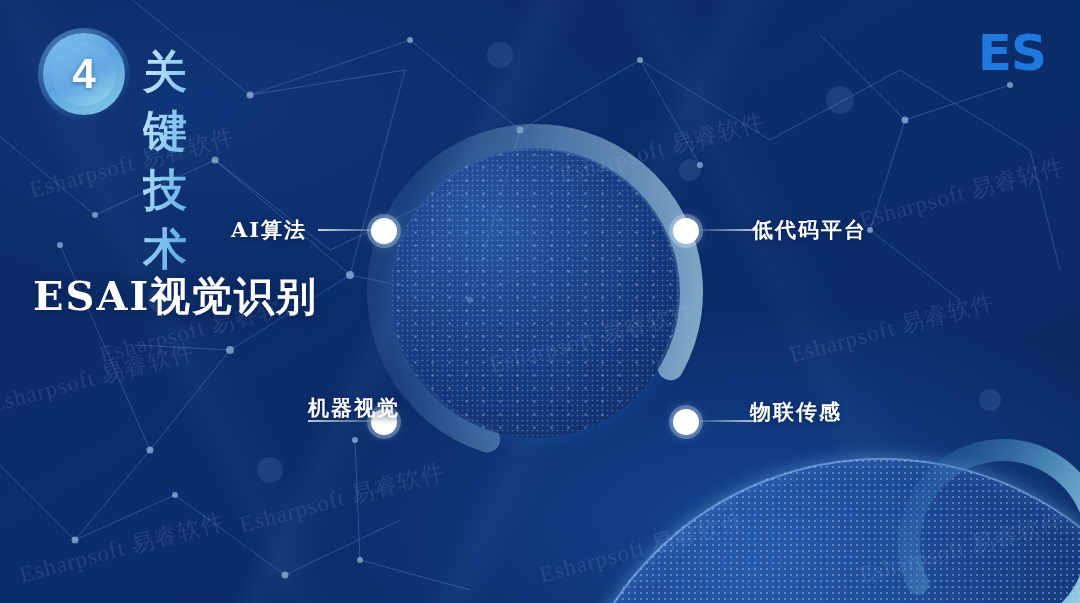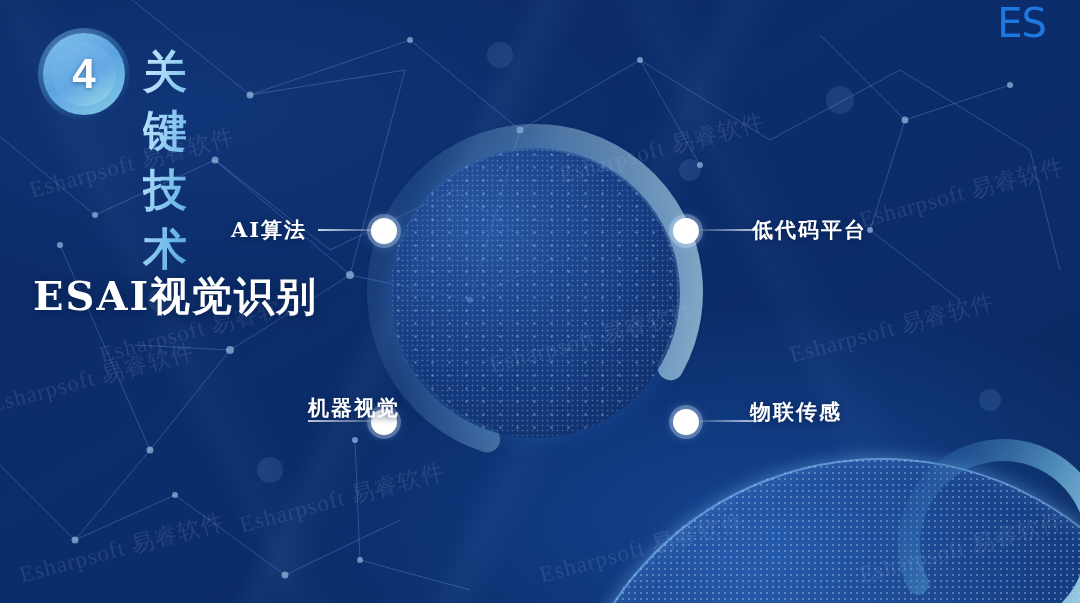--- a/index.html
+++ b/index.html
@@ -111,23 +111,23 @@
     background-clip: text;
     color: transparent;
     text-align: right;
     -webkit-text-fill-color: transparent;
   }
 
   
   .es-logo {
     position: absolute;
     right: 34px;
-    top: 0;
-    font-size: 40px;
-    font-weight: normal;
+    top: 24px;
+    font-size: 50px;
+    font-weight: bold;
     letter-spacing: -1px;
     color: #1e78de;
     font-family: "DejaVu Sans", "Liberation Sans", sans-serif;
   }
 
   
   .ring-arc { position: absolute; left: 365px; top: 122px; width: 340px; height: 340px; }
 
   .globe-main {
     position: absolute;

